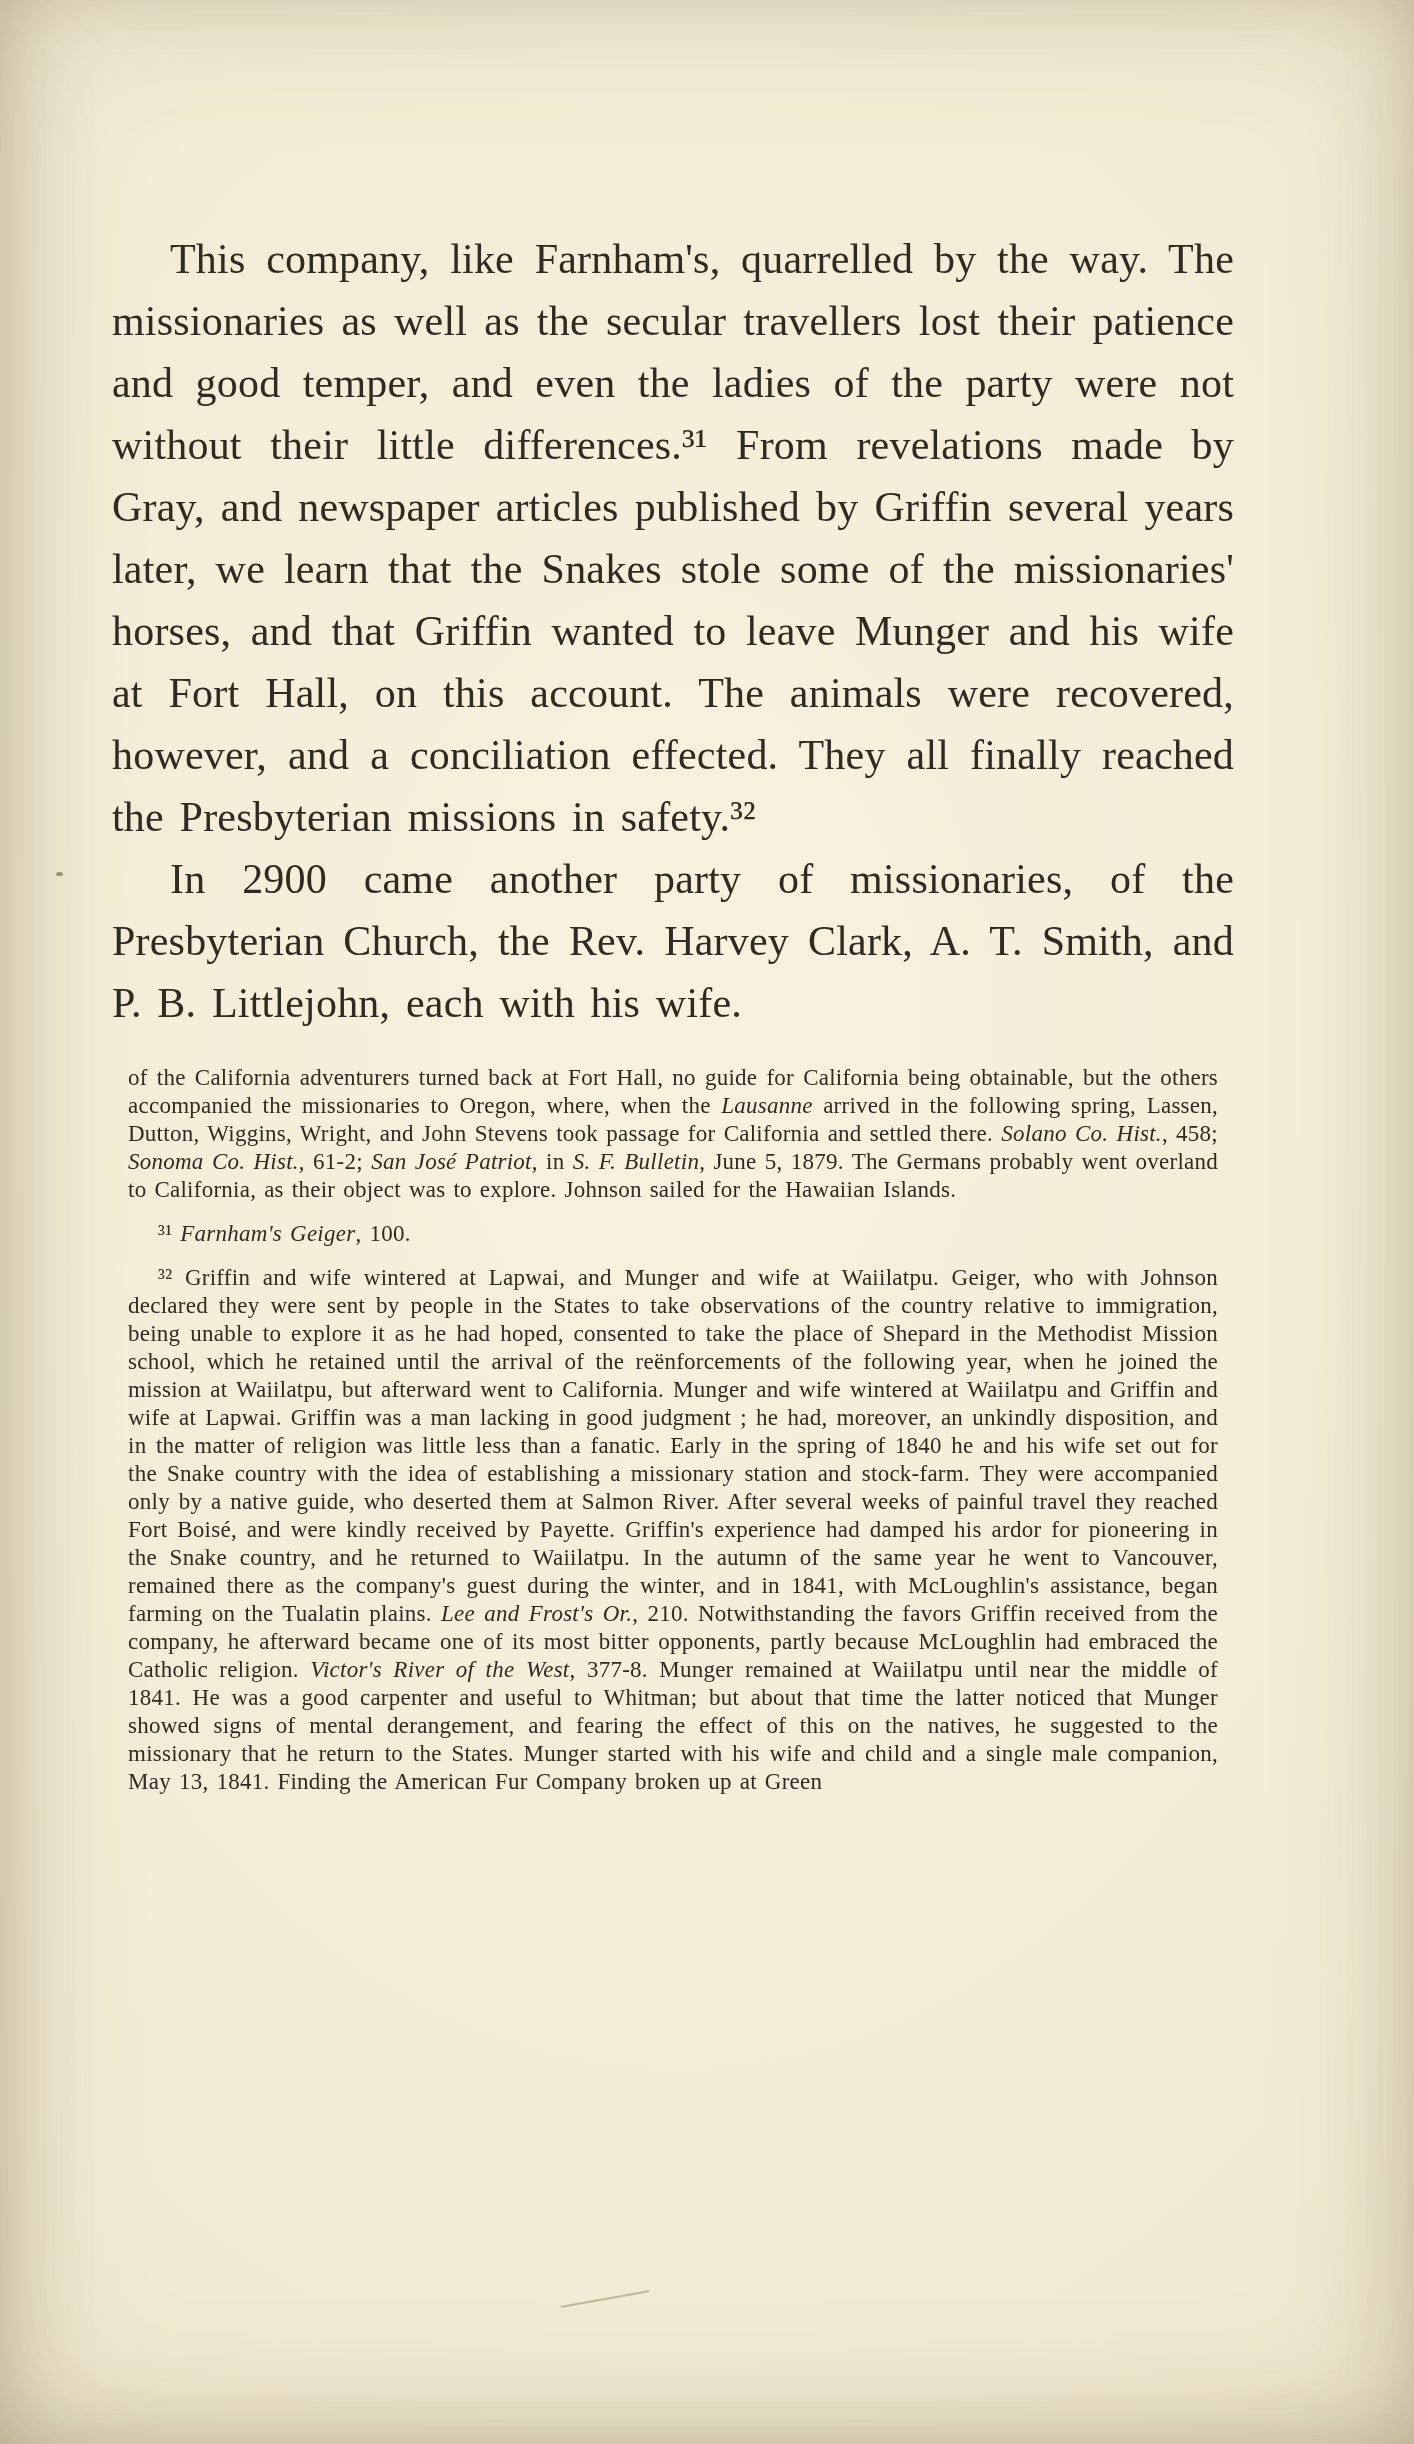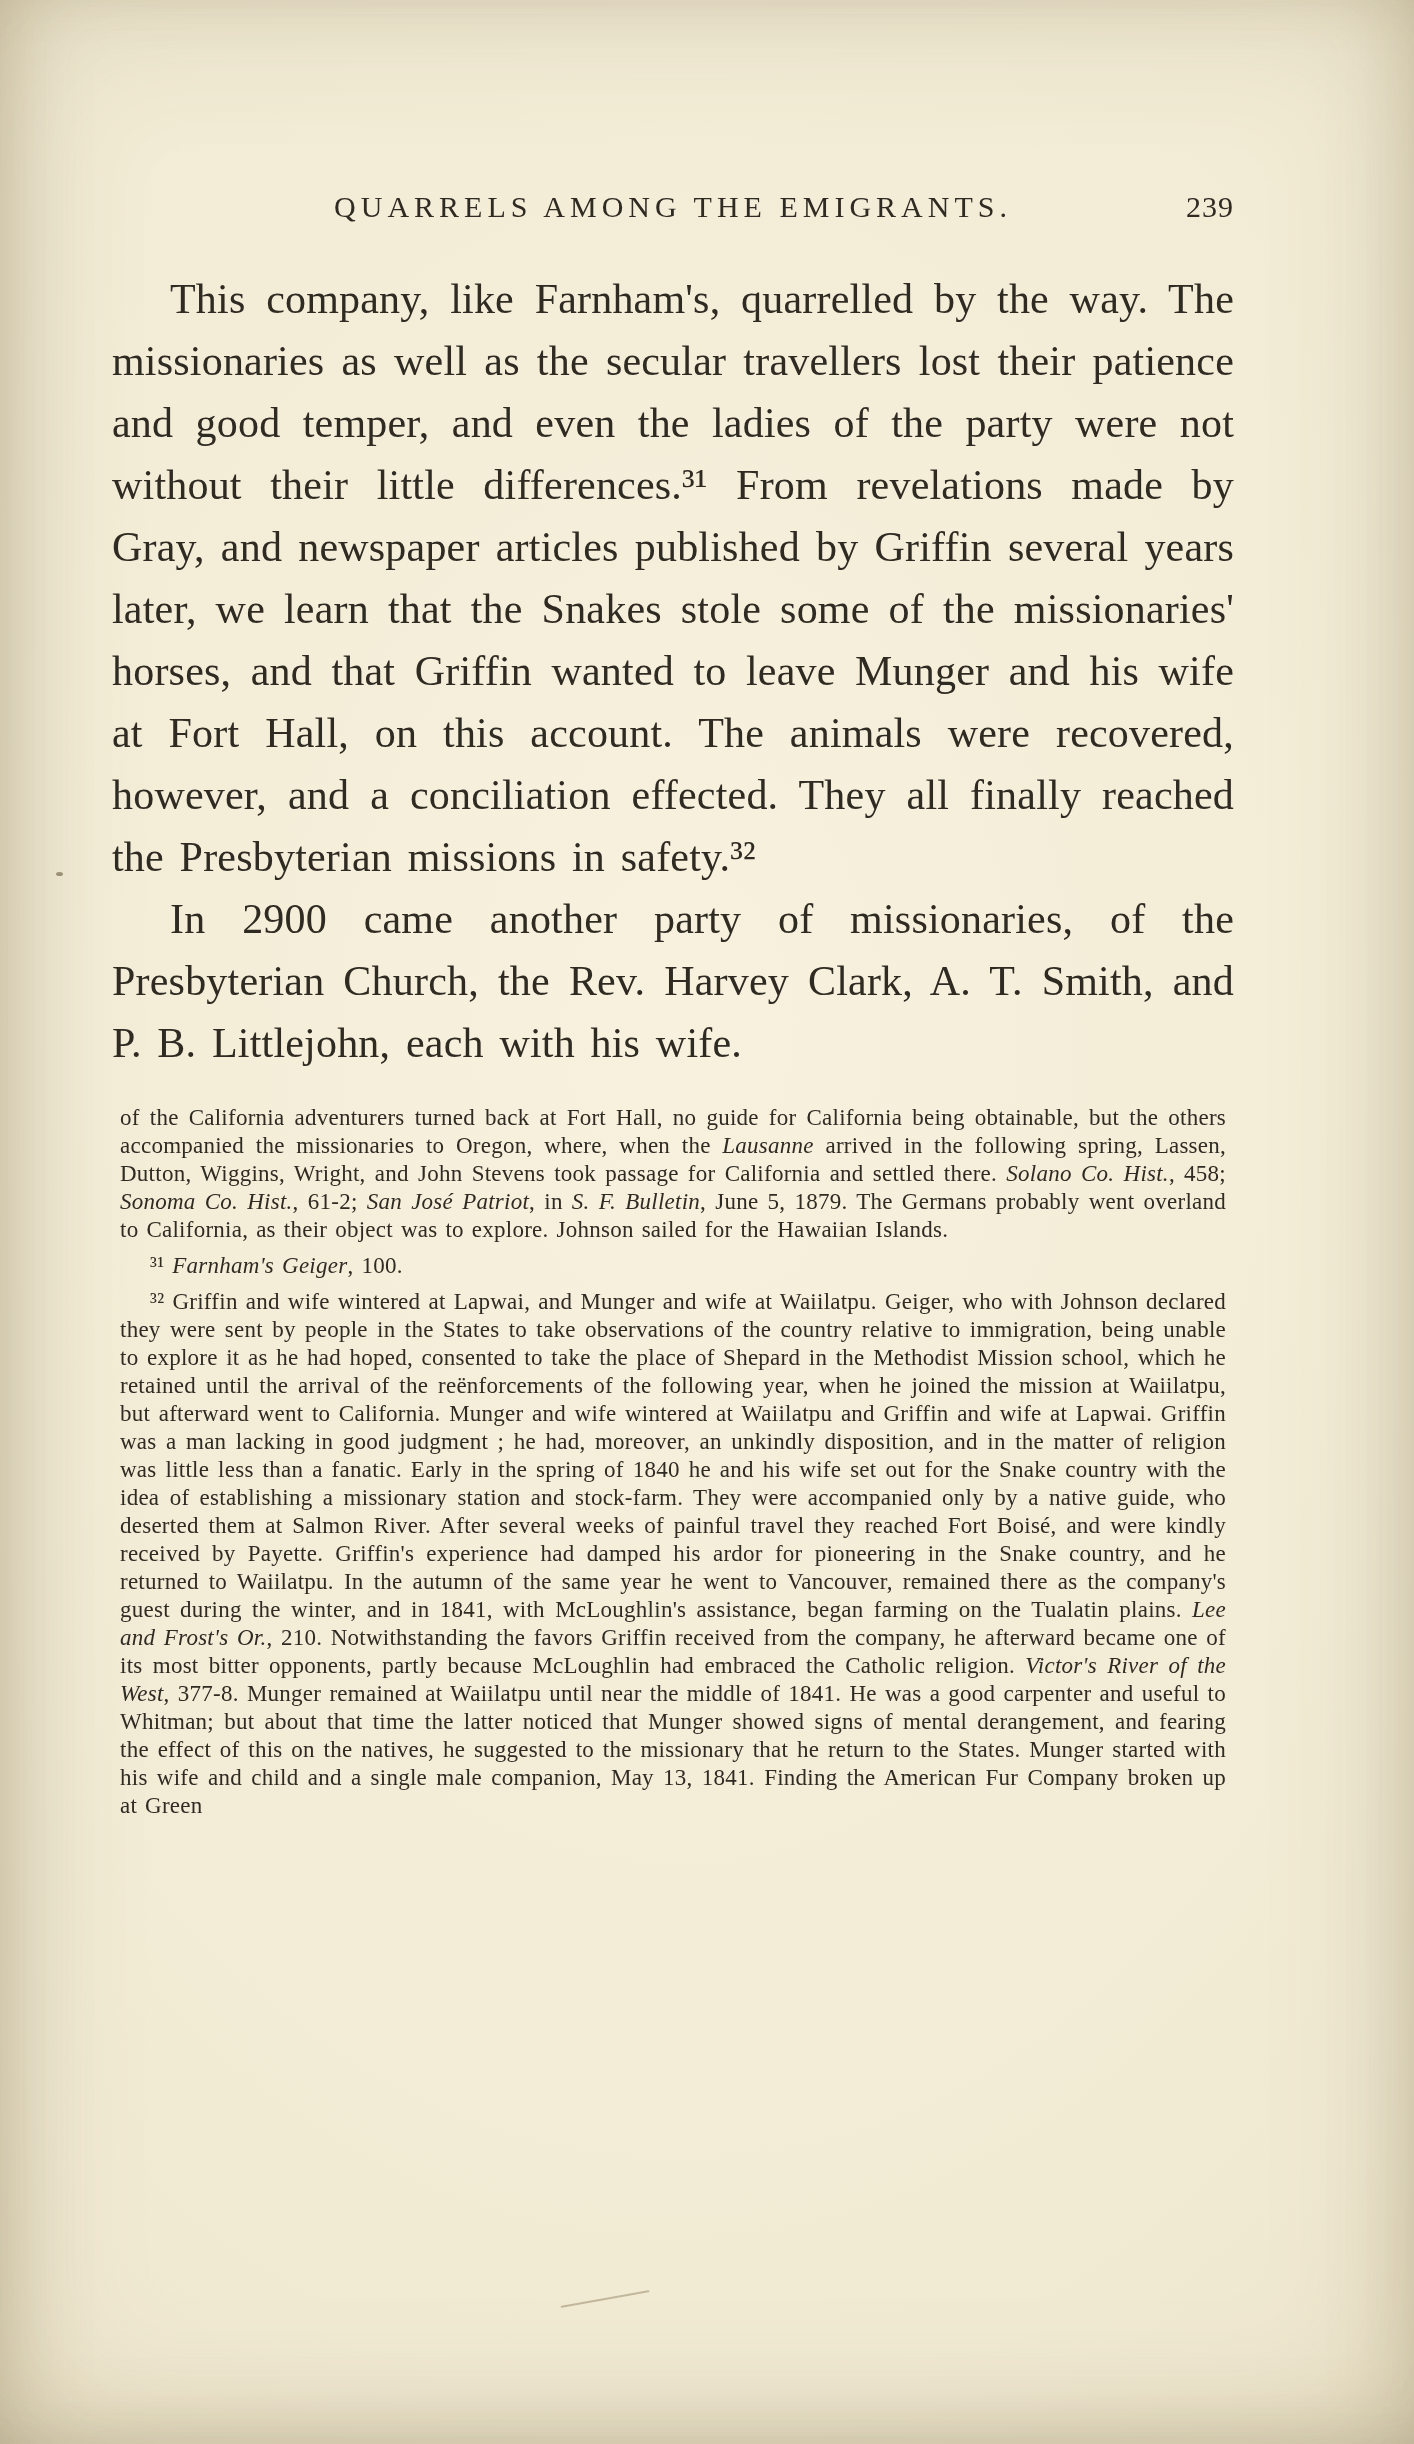--- a/index.html
+++ b/index.html
@@ -68,21 +68,21 @@
   .footnotes {
     margin-top: 30px;
     font-size: 23px;
     line-height: 28px;
     text-align: justify;
     letter-spacing: 0.25px;
     word-spacing: 2px;
     color: var(--ink, #2f2b23);
   }
   .footnotes p {
-    margin: 8px;
+    margin: 16px;
   }
   .footnotes p.fn-indent {
     text-indent: 30px;
   }
   em { font-style: italic; }
   .speck {
     position: absolute;
     left: 56px;
     top: 872px;
     width: 7px;
@@ -102,24 +102,20 @@
   }
 </style>
 </head>
 <body>
 
 <div class="page" style="--paper: #f1ead3; --ink: #2f2b23;">
   <div class="edge-shading"></div>
 
   <div class="content">
 
-    <header class="running-head">
-      <span class="head-title">QUARRELS AMONG THE EMIGRANTS.</span>
-      <span class="page-num">239</span>
-    </header>
 
     <main class="body-text">
       <p><span>This company, like Farnham's, quarrelled by the way.  The missionaries as well as the secular travellers lost their patience and good temper, and even the ladies of the party were not without their little differences.³¹  From revelations made by Gray, and newspaper articles published by Griffin several years later, we learn that the Snakes stole some of the missionaries' horses, and that Griffin wanted to leave Munger and his wife at Fort Hall, on this account. The animals were recovered, however, and a conciliation effected.  They all finally reached the Presbyterian missions in safety.³²</span></p>
       <p><span>In 2900 came another party of missionaries, of the Presbyterian Church, the Rev. Harvey Clark, A. T. Smith, and P. B. Littlejohn, each with his wife.</span></p>
     </main>
 
     <section class="footnotes">
       <p><span>of the California adventurers turned back at Fort Hall, no guide for California being obtainable, but the others accompanied the missionaries to Oregon, where, when the </span><em>Lausanne</em><span> arrived in the following spring, Lassen, Dutton, Wiggins, Wright, and John Stevens took passage for California and settled there. </span><em>Solano Co. Hist.</em><span>, 458; </span><em>Sonoma Co. Hist.</em><span>, 61-2; </span><em>San José Patriot</em><span>, in </span><em>S. F. Bulletin</em><span>, June 5, 1879.  The Germans probably went overland to California, as their object was to explore.  Johnson sailed for the Hawaiian Islands.</span></p>
       <p class="fn-indent"><span>³¹ </span><em>Farnham's Geiger</em><span>, 100.</span></p>
       <p class="fn-indent"><span>³² Griffin and wife wintered at Lapwai, and Munger and wife at Waiilatpu. Geiger, who with Johnson declared they were sent by people in the States to take observations of the country relative to immigration, being unable to explore it as he had hoped, consented to take the place of Shepard in the Methodist Mission school, which he retained until the arrival of the reënforcements of the following year, when he joined the mission at Waiilatpu, but afterward went to California.  Munger and wife wintered at Waiilatpu and Griffin and wife at Lapwai.  Griffin was a man lacking in good judgment ; he had, moreover, an unkindly disposition, and in the matter of religion was little less than a fanatic.  Early in the spring of 1840 he and his wife set out for the Snake country with the idea of establishing a missionary station and stock-farm.  They were accompanied only by a native guide, who deserted them at Salmon River.  After several weeks of painful travel they reached Fort Boisé, and were kindly received by Payette.  Griffin's experience had damped his ardor for pioneering in the Snake country, and he returned to Waiilatpu.  In the autumn of the same year he went to Vancouver, remained there as the company's guest during the winter, and in 1841, with McLoughlin's assistance, began farming on the Tualatin plains.  </span><em>Lee and Frost's Or.</em><span>, 210.  Notwithstanding the favors Griffin received from the company, he afterward became one of its most bitter opponents, partly because McLoughlin had embraced the Catholic religion.  </span><em>Victor's River of the West</em><span>, 377-8.  Munger remained at Waiilatpu until near the middle of 1841.  He was a good carpenter and useful to Whitman; but about that time the latter noticed that Munger showed signs of mental derangement, and fearing the effect of this on the natives, he suggested to the missionary that he return to the States.  Munger started with his wife and child and a single male companion, May 13, 1841.  Finding the American Fur Company broken up at Green</span></p>

